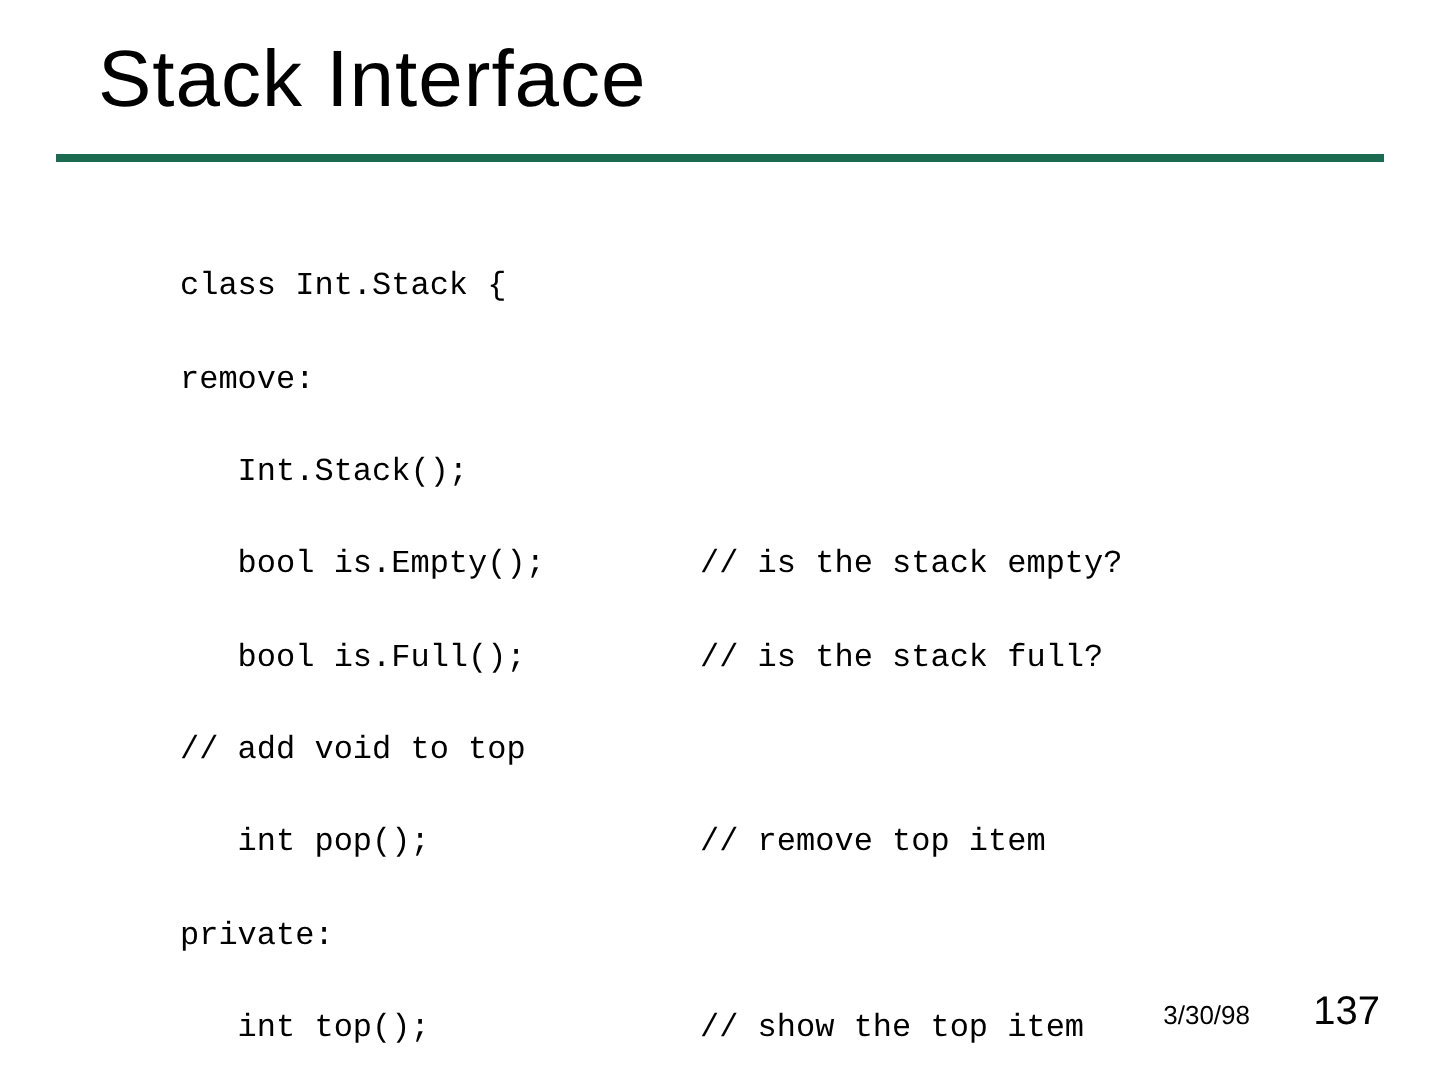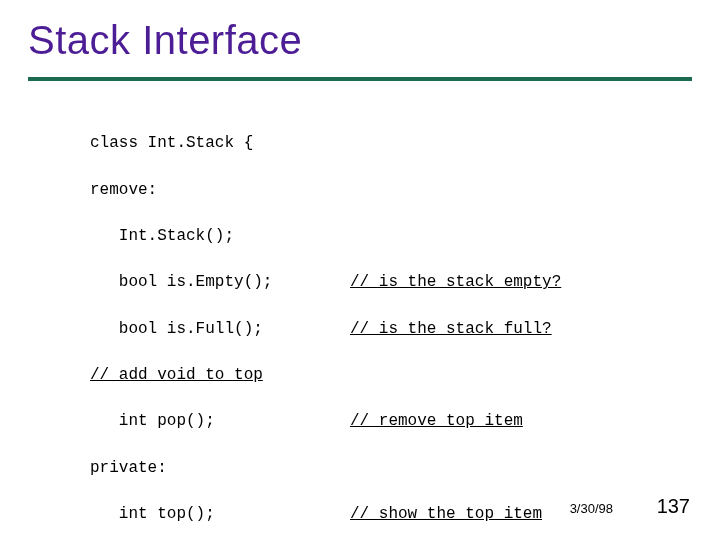--- a/index.html
+++ b/index.html
@@ -12,22 +12,23 @@
       height: 540px;
       background: #ffffff;
       font-family: Arial, Helvetica, sans-serif;
       position: relative;
       overflow: hidden;
     }
     .title {
       font-size: 40px;
       font-weight: normal;
       padding: 18px 0 0 28px;
-      color: #4c1d95;
+      color: #000000;
       letter-spacing: 0.5px;
+      margin-left: 21px;
     }
     .rule {
       border: none;
       border-top: 4px solid #1a6b4f;
       margin: 14px 28px 0 28px;
     }
     .code-block {
       margin: 28px 0 0 90px;
       font-family: "Courier New", Courier, monospace;
       font-size: 16px;
@@ -38,31 +39,30 @@
     .code-row {
       display: flex;
       align-items: center;
     }
     .code-left {
       display: inline-block;
       width: 260px;
     }
     .code-right {
       display: inline-block;
-      text-decoration: underline;
     }
     .footer {
       position: absolute;
       bottom: 22px;
       right: 30px;
       font-size: 13px;
       color: #000;
     }
     .footer .date {
-      margin-right: 40px;
+      margin-right: 28px;
     }
     .footer .page {
       font-size: 20px;
     }
   </style>
 </head>
 <body>
 
 <h1 class="title">Stack Interface</h1>
 <hr class="rule">

